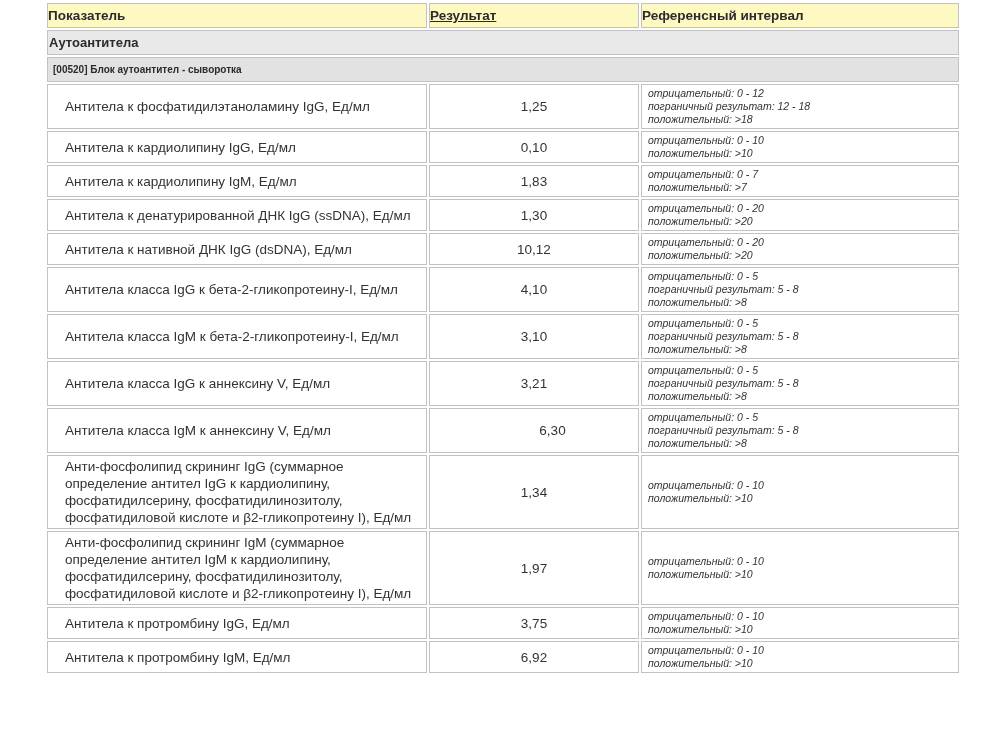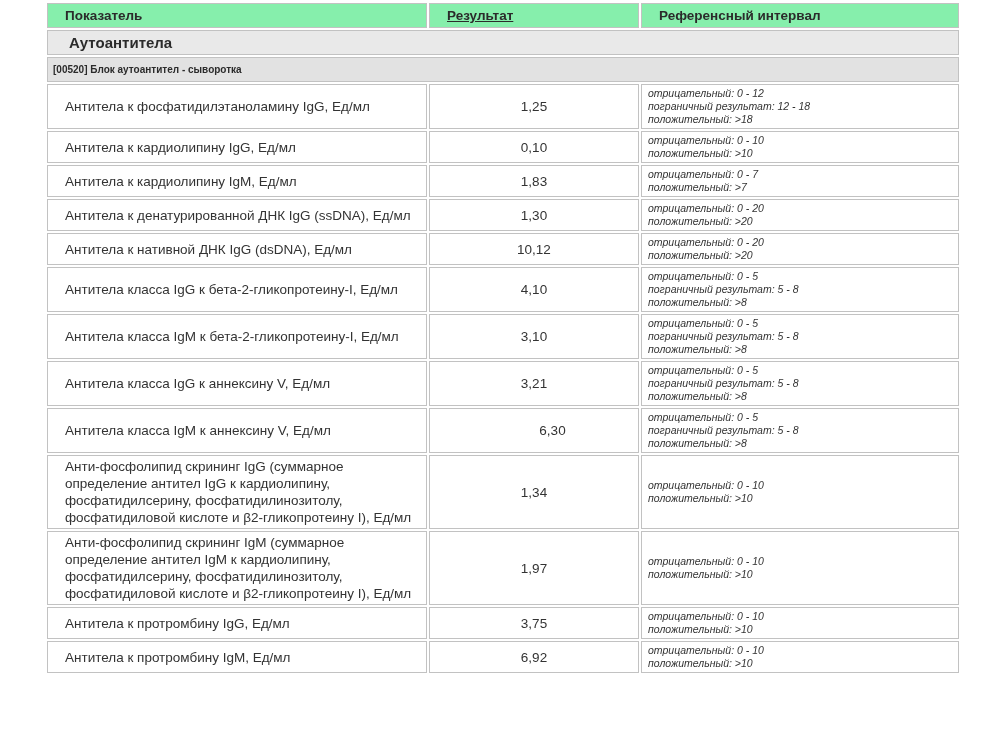--- a/index.html
+++ b/index.html
@@ -18,35 +18,35 @@
     table-layout: fixed;
     width: 916px;
     margin: 1px 0 0 45px;
   }
   table.lab th, table.lab td {
     border: 1px solid #c2c2c2;
     vertical-align: middle;
     overflow: hidden;
   }
   th {
-    background: #86efac;
+    background: #fef9c3;
     font-size: 13.5px;
     font-weight: bold;
     color: #2b2b2b;
     text-align: left;
-    padding: 3px 17px;
+    padding: 3px 0;
     height: 17px;
   }
   th.center { text-align: left; text-decoration: underline; }
   tr.section-row td {
     background: #e9e9e9;
-    font-size: 15px;
+    font-size: 13px;
     font-weight: bold;
     color: #2b2b2b;
-    padding: 3px 21px;
+    padding: 3px 1px;
     height: 17px;
   }
   tr.block-row td {
     background: #e2e2e2;
     font-size: 10px;
     font-weight: bold;
     color: #2b2b2b;
     padding: 3px 5px;
     height: 17px;
   }

